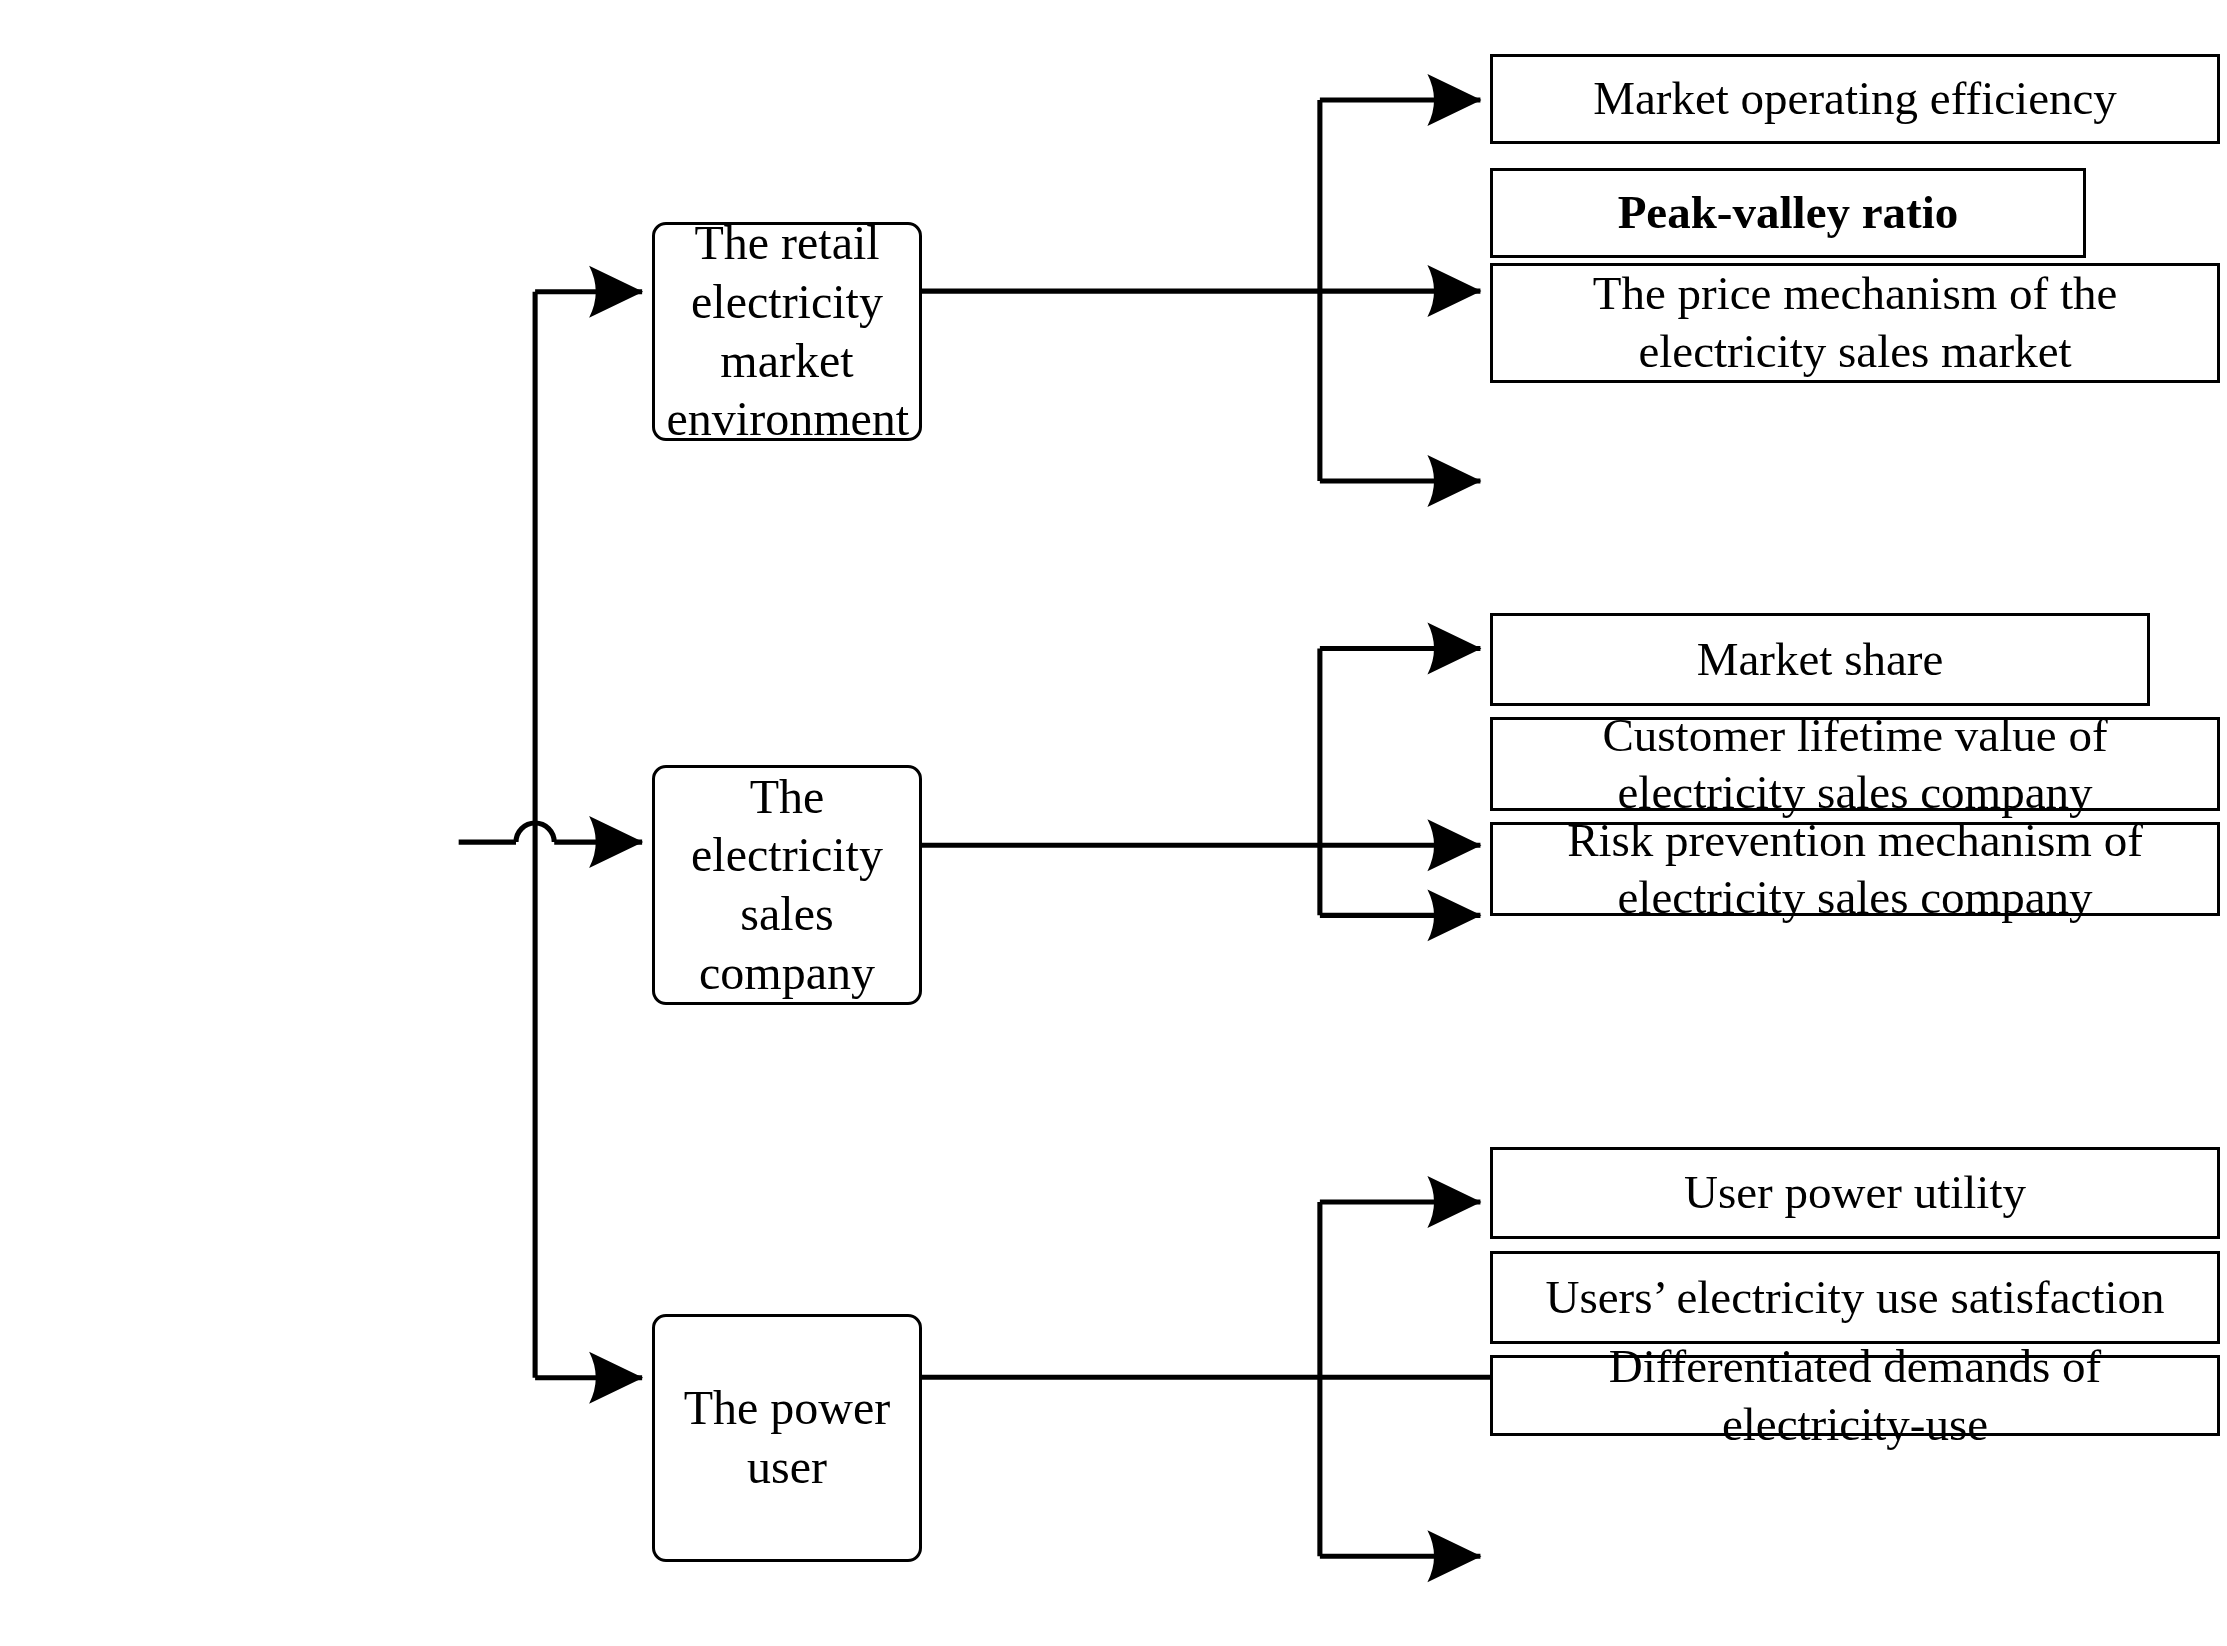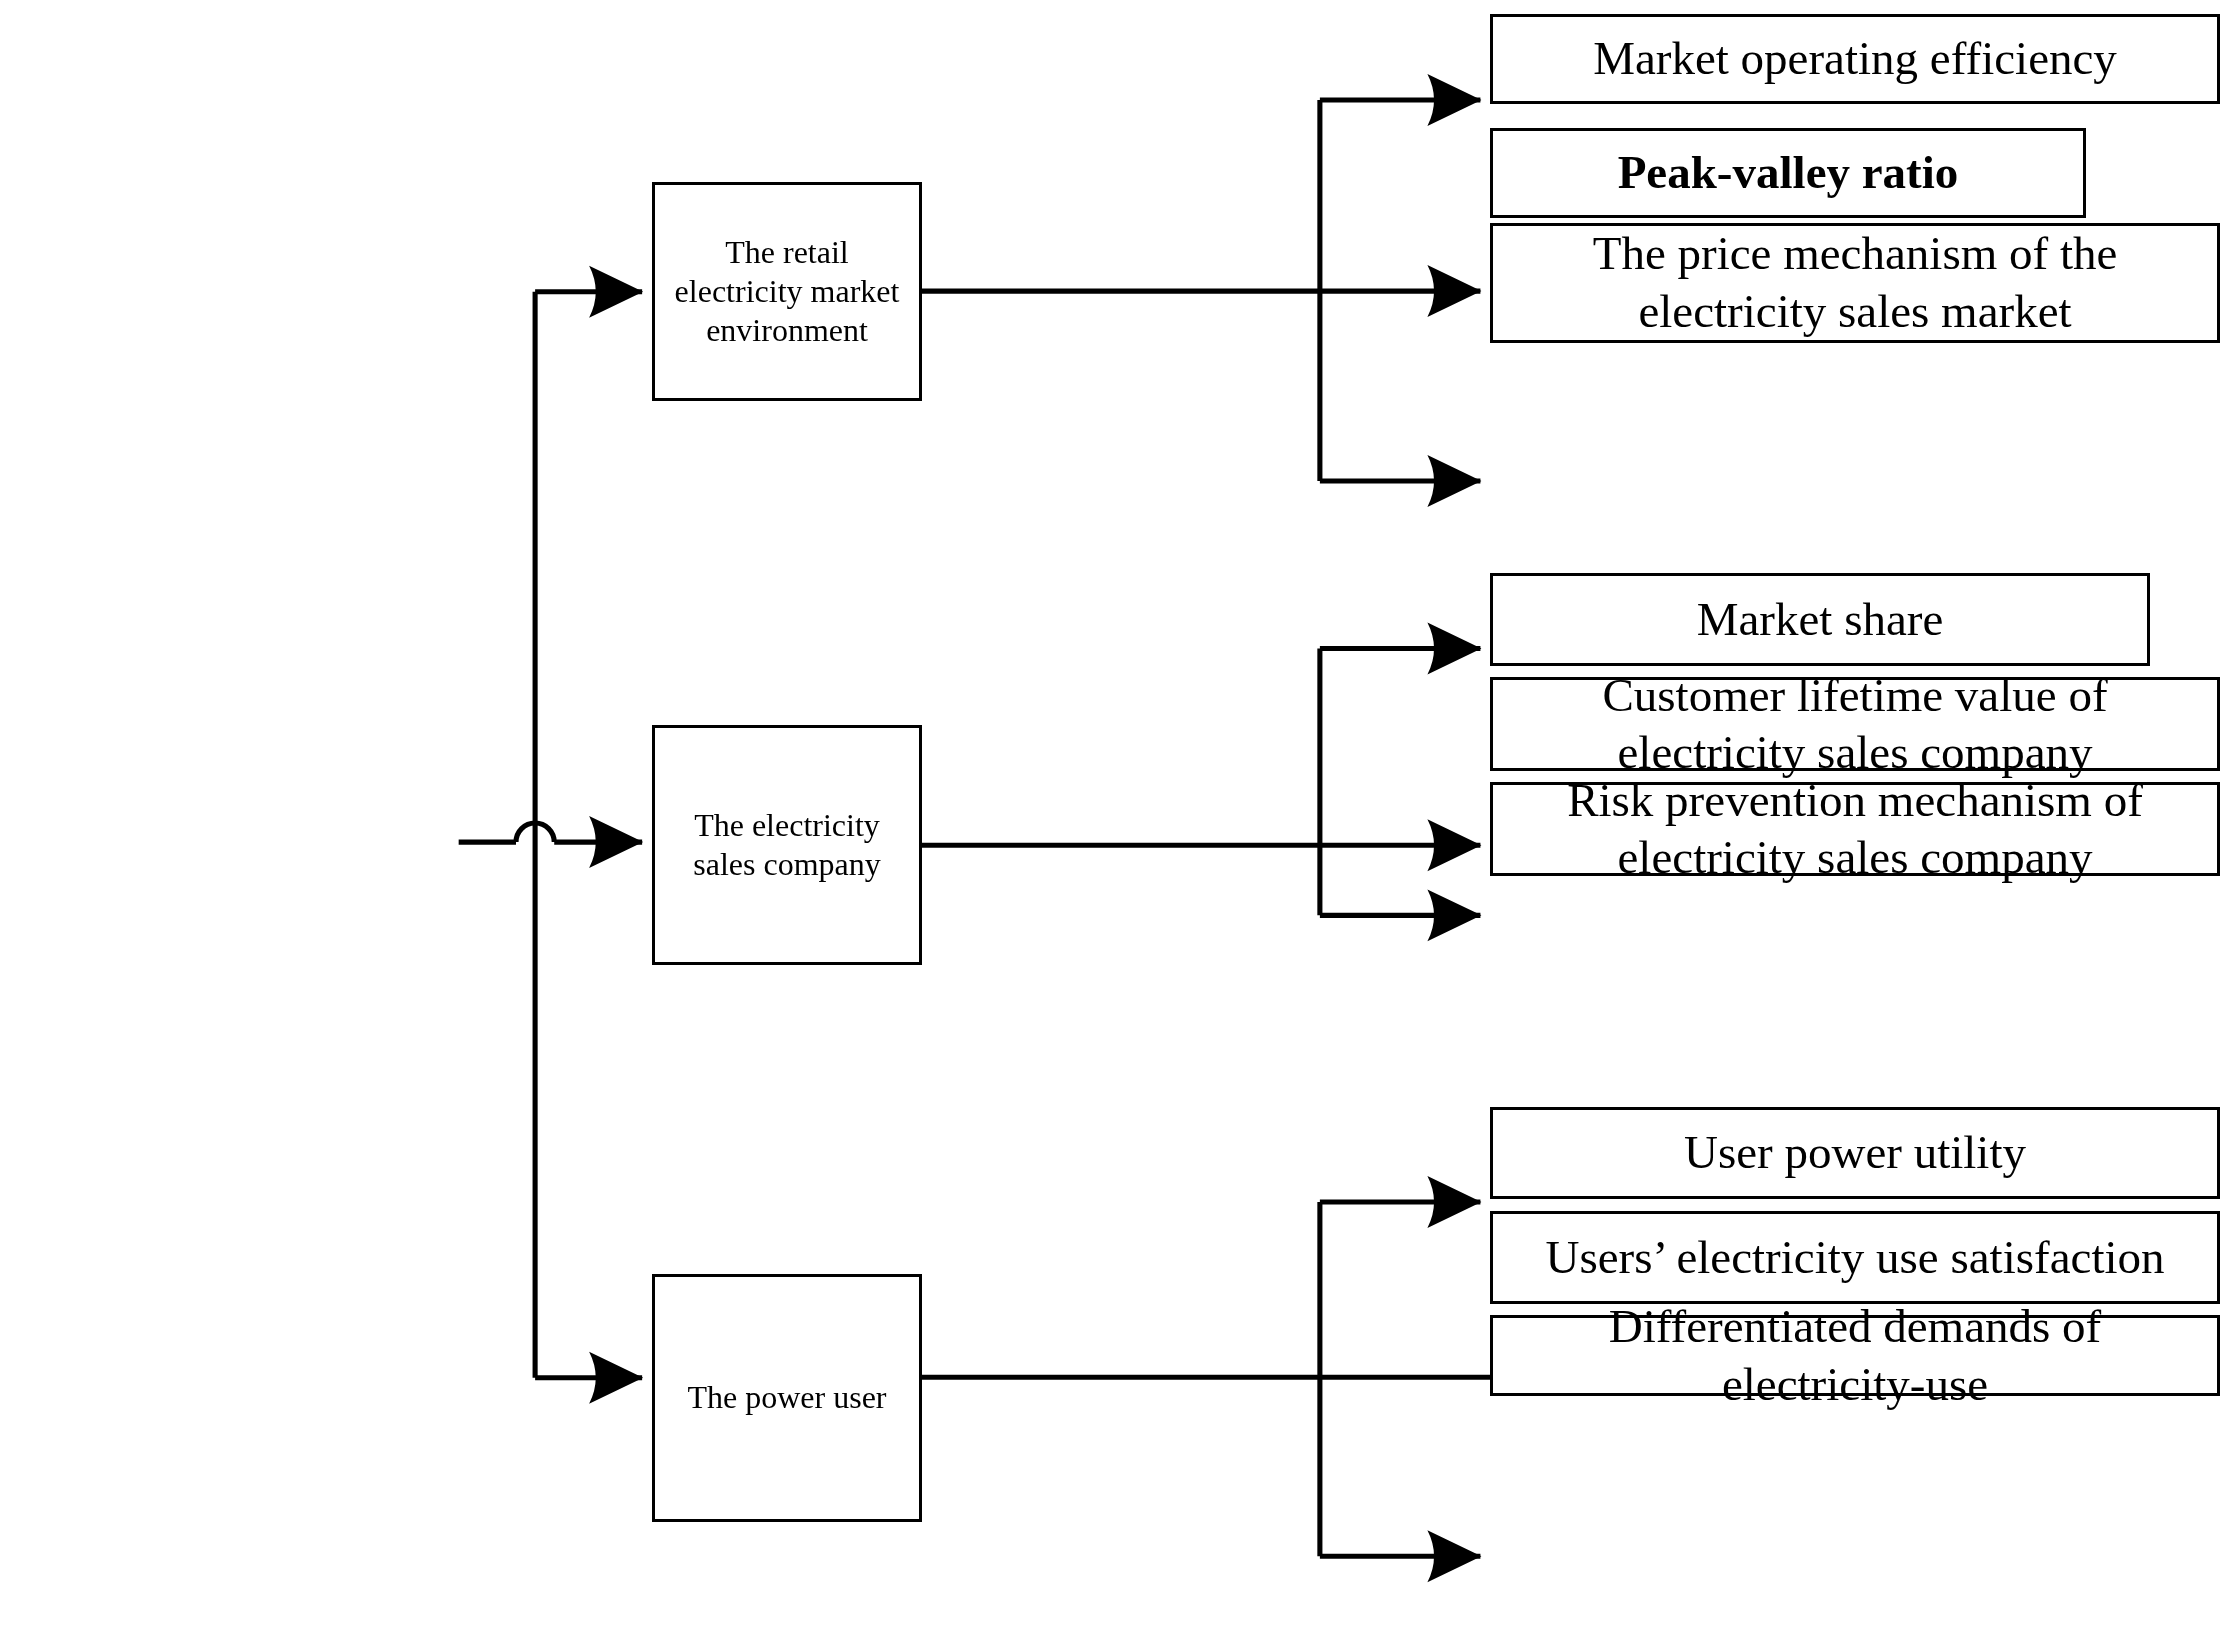--- a/index.html
+++ b/index.html
@@ -18,24 +18,25 @@
     border:3.2px solid #000000;
     background:#ffffff;
     display:flex;
     align-items:center;
     justify-content:center;
     text-align:center;
     color:#000000;
     line-height:1.22;
     padding:0 11.5px;
     white-space:pre-line;
+    margin-top:40px;
   }
   .node span{display:block;width:100%;}
   .root{left:12.7px;  top:706px; width:446px;  height:275px; font-size:48px;}
-  .lvl2{font-size:32px;}
+  .lvl2{font-size:48px;border-radius:14px;}
   .m1{left:652px; top:182px;  width:270px; height:219px;}
   .m2{left:652px; top:725px; width:270px; height:240px;}
   .m3{left:652px; top:1274px; width:270px; height:248px;}
   .lvl3{font-size:47px;}
   .r1{left:1490px; top:14px;   width:730px; height:90px;}
   .r2{left:1490px; top:128px;  width:596px; height:90px;font-weight:bold;}
   .r3{left:1490px; top:223px;  width:730px; height:120px;align-items:flex-end;}
   .r4{left:1490px; top:573px;  width:660px; height:93px;justify-content:flex-end;}
   .r5{left:1490px; top:677px; width:730px; height:94px;}
   .r6{left:1490px; top:782px; width:730px; height:94px;}

